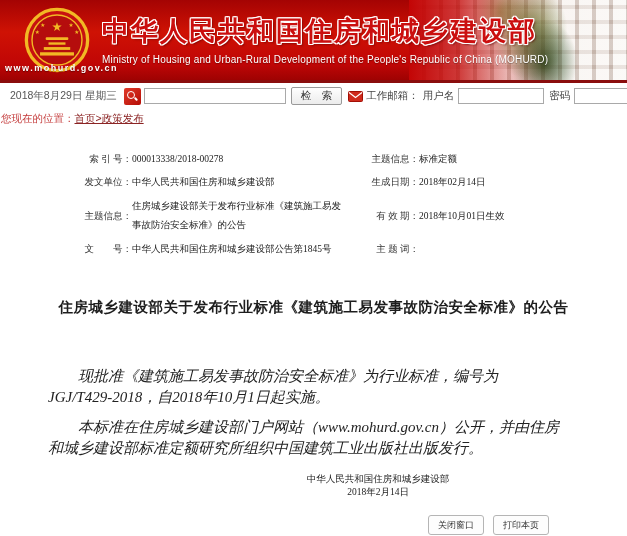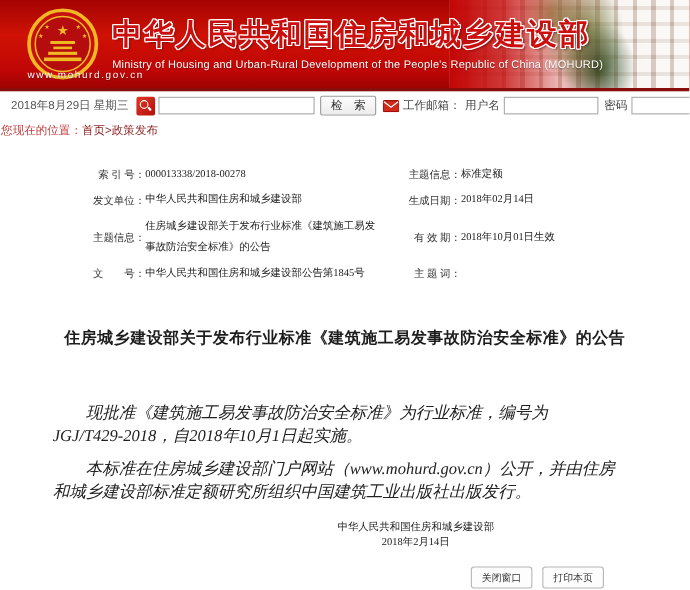--- a/index.html
+++ b/index.html
@@ -23,22 +23,22 @@
       linear-gradient(90deg, #c30505 0%, rgba(195,5,5,.78) 22%, rgba(195,5,5,.25) 45%, rgba(195,5,5,0) 70%),
       radial-gradient(ellipse 46px 60px at 62% 78%, rgba(35,70,25,.9), rgba(35,70,25,0) 72%),
       radial-gradient(ellipse 55px 70px at 55% 38%, rgba(90,125,45,.85), rgba(90,125,45,0) 70%),
       radial-gradient(ellipse 40px 45px at 42% 15%, rgba(130,155,75,.7), rgba(130,155,75,0) 70%),
       repeating-linear-gradient(90deg, rgba(255,255,255,.45) 0 13px, rgba(175,155,145,.45) 13px 17px),
       repeating-linear-gradient(0deg, rgba(255,255,255,.4) 0 11px, rgba(185,165,155,.45) 11px 15px),
       linear-gradient(90deg, #d8a896 0%, #eadcd2 55%, #f4efe9 100%);
   }
   .emblem { position:absolute; left:24px; top:7px; width:66px; height:66px; }
   .site-url {
-    position:absolute; left:25px; bottom:7px;
-    font-size:9px; font-weight:normal; color:#fff; letter-spacing:1.5px;
+    position:absolute; left:5px; bottom:7px;
+    font-size:9px; font-weight:bold; color:#fff; letter-spacing:1.5px;
     text-shadow:0 1px 1px rgba(0,0,0,.4);
   }
   .banner-text { position:absolute; left:102px; top:13px; width:430px; text-align:center; }
   .banner-title {
     font-size:27px; font-weight:900; letter-spacing:2px; color:#cb0f0f;
     font-family:"Liberation Serif", serif; white-space:nowrap;
     text-shadow:
       -1px -1px 0 #fff, 1px -1px 0 #fff, -1px 1px 0 #fff, 1px 1px 0 #fff,
       0 -1px 0 #fff, 0 1px 0 #fff, -1px 0 0 #fff, 1px 0 0 #fff,
       2px 2px 2px rgba(90,0,0,.55);
@@ -74,21 +74,21 @@
   .tb-btn {
     height:18px; font-size:10.5px; color:#333; background:linear-gradient(#fefefe,#ececec);
     border:1px solid #999; border-radius:2px; padding:0 9px; margin-right:6px; cursor:pointer;
     font-family:"Liberation Sans", sans-serif;
   }
   .tb-label { margin-right:4px; }
 
   
   .breadcrumb { padding:3px 0 2px 1px; font-size:10.5px; }
   .bc-label { color:#c43b3b; }
-  .bc-path  { color:#8b2424; }
+  .bc-path  { color:#8b2424;text-decoration:underline; }
 
   
   .meta {
     display:grid; grid-template-columns:305px 1fr;
     margin:20px 0 0 42px;
     font-family:"Liberation Serif", serif; font-size:9.5px; color:#222;
   }
   .meta-row { display:flex; align-items:center; min-height:23px; }
   .meta-row.tall { min-height:44px; }
   .meta-label { flex:none; text-align:right; white-space:pre; color:#333; }

